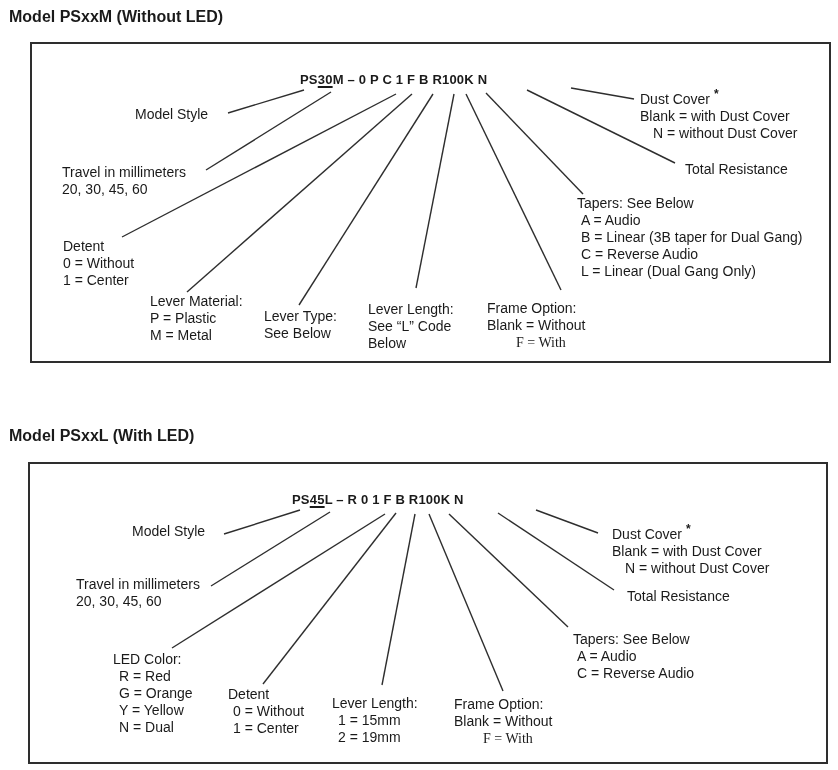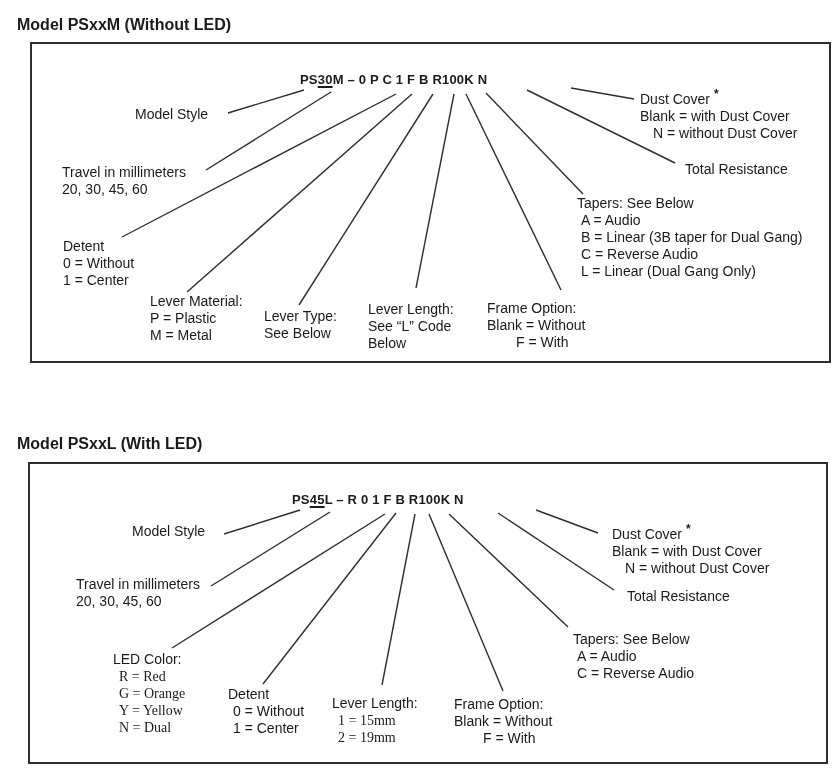--- a/index.html
+++ b/index.html
@@ -2,44 +2,44 @@
 <html><head>
 <meta charset="utf-8">
 <style>
   html,body { margin:0; padding:0; }
   body {
     width:838px; height:770px; position:relative; overflow:hidden;
     background:#ffffff; color:#1a1a1a;
     font-family:"Liberation Sans", sans-serif;
   }
   .sec-title {
-    position:absolute; margin:8px;
+    position:absolute; margin:0;
     font-size:16px; font-weight:bold; line-height:19px; white-space:nowrap;
   }
   .box {
     position:absolute; box-sizing:border-box;
     border:2px solid #2e2e2e; background:transparent;
   }
   .pn {
     position:absolute; font-size:13px; font-weight:bold; line-height:23px;
     white-space:pre; letter-spacing:0.2px;
   }
   .pn .u {
     text-decoration:underline;
     text-decoration-thickness:2px;
     text-underline-offset:2px;
   }
   .lbl {
     position:absolute; font-size:14px; line-height:17px; white-space:nowrap;
   }
   .lbl .ind5  { margin-left:5px; }
-  .lbl .ind6  { margin-left:6px;font-family:Liberation Serif, serif; }
+  .lbl .ind6  { margin-left:6px; }
   .lbl .ind8  { margin-left:4px; }
   .lbl .ind13 { margin-left:13px; }
-  .lbl .ind29 { margin-left:29px; }
+  .lbl .ind29 { margin-left:29px;font-family:Liberation Serif, serif; }
   .lbl sup { font-weight:bold; font-size:12px; vertical-align:super; line-height:0; }
   svg.lines {
     position:absolute; left:0; top:0; width:838px; height:770px;
     pointer-events:none;
   }
   svg.lines line { stroke:#2e2e2e; stroke-width:1.4; }
 </style>
 </head>
 <body>
 

